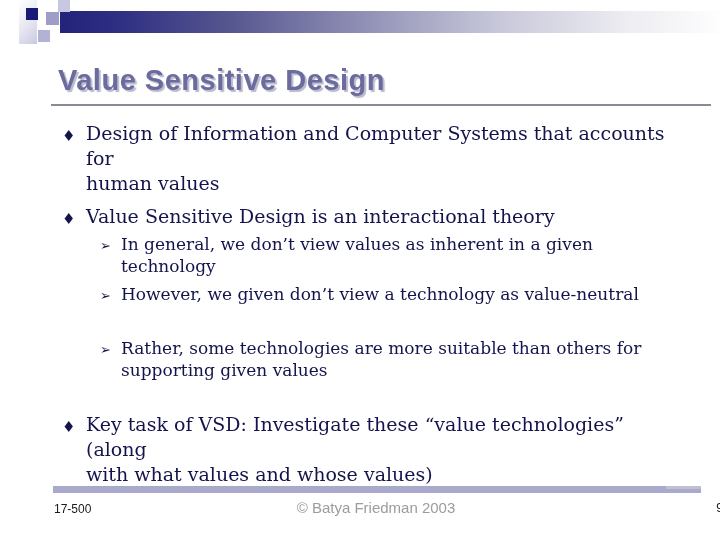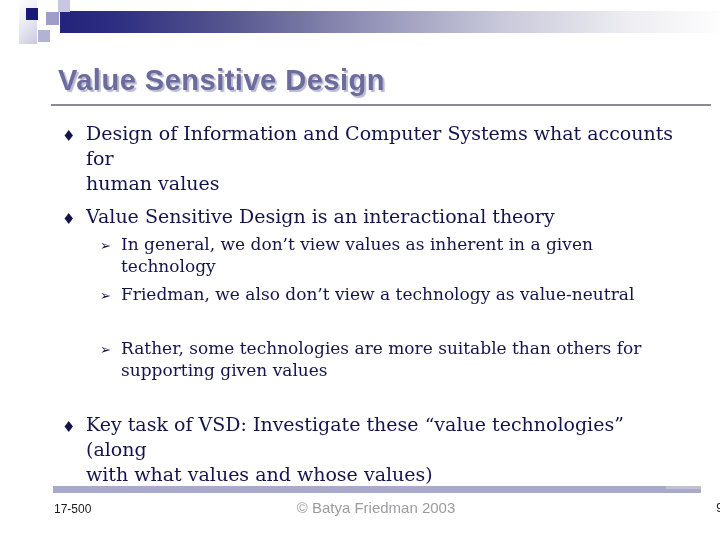--- a/index.html
+++ b/index.html
@@ -91,37 +91,37 @@
   <div class="sq sq-navy"></div>
   <div class="sq sq-light"></div>
   <div class="sq sq-med"></div>
   <div class="sq sq-lav"></div>
 
   <div class="title">Value Sensitive Design</div>
   <div class="title-divider"></div>
 
   <div class="bullet lvl1 b1">
     <span class="marker">♦</span>
-    <span class="txt">Design of Information and Computer Systems what accounts for
+    <span class="txt">Design of Information and Computer Systems that accounts for
 human values</span>
   </div>
 
   <div class="bullet lvl1 b2">
     <span class="marker">♦</span>
     <span class="txt">Value Sensitive Design is an interactional theory</span>
   </div>
 
   <div class="bullet lvl2 b3">
     <span class="marker">➢</span>
     <span class="txt">In general, we don’t view values as inherent in a given technology</span>
   </div>
 
   <div class="bullet lvl2 b4">
     <span class="marker">➢</span>
-    <span class="txt">Friedman, we also don’t view a technology as value-neutral</span>
+    <span class="txt">However, we given don’t view a technology as value-neutral</span>
   </div>
 
   <div class="bullet lvl2 b5">
     <span class="marker">➢</span>
     <span class="txt">Rather, some technologies are more suitable than others for
 supporting given values</span>
   </div>
 
   <div class="bullet lvl1 b6">
     <span class="marker">♦</span>

